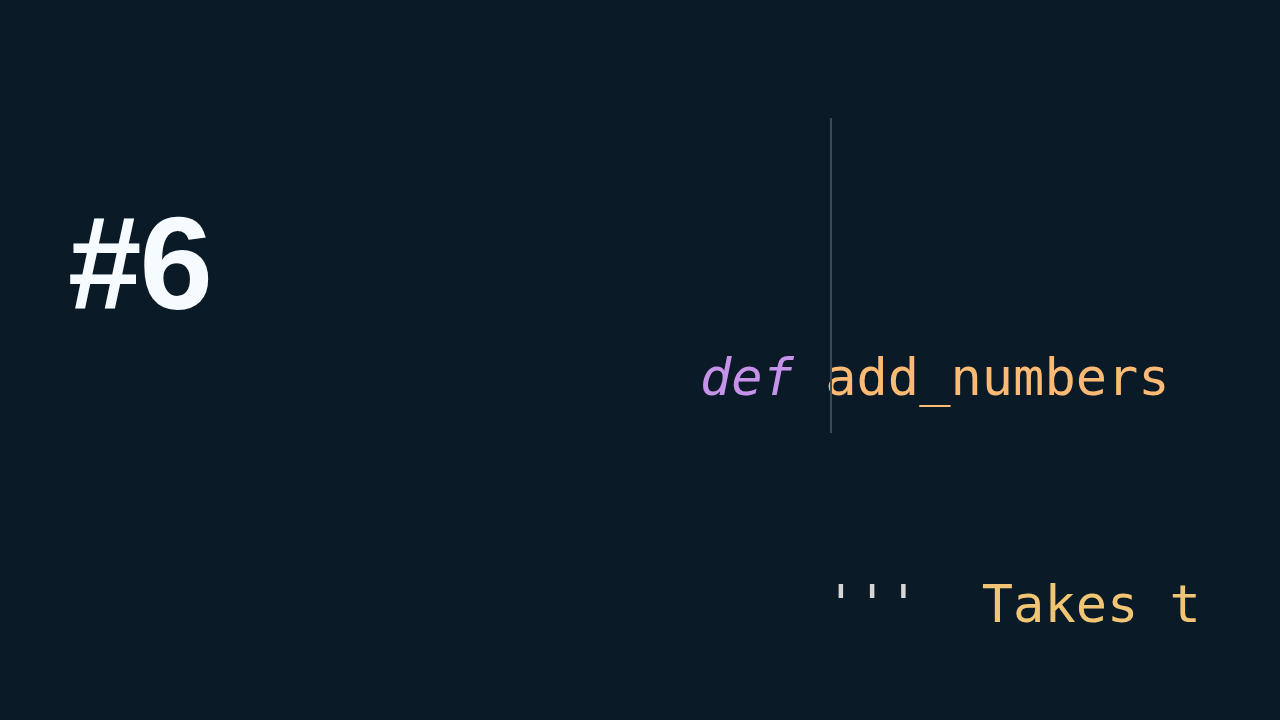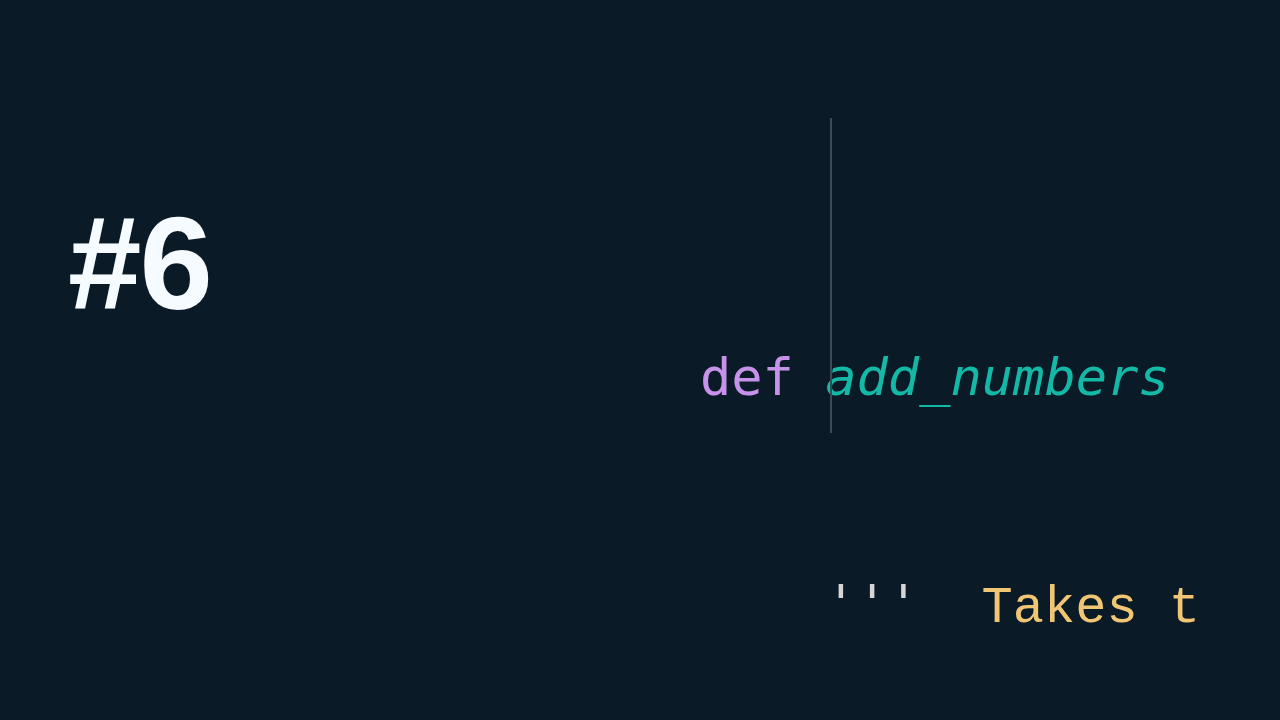--- a/index.html
+++ b/index.html
@@ -51,24 +51,24 @@
     color: #d6d6d6;
   }
   .indent-guide {
     position: absolute;
     left: 130px;
     top: 82px;
     width: 2px;
     height: 315px;
     background: #3a4a56;
   }
-  .tok-kw     { color: #c792ea; }        
-  .tok-fn     { color: #14b8a6; font-style: italic; }        
+  .tok-kw     { color: #c792ea; font-style: italic; }        
+  .tok-fn     { color: #fdba74; }        
   .tok-str    { color: #d6d6d6; }                             
-  .tok-doc    { color: #f0c674; font-family: Liberation Mono, monospace; }                             
+  .tok-doc    { color: #f0c674; }                             
   .codeln { display: block; }
 </style>
 </head>
 <body>
 
 <div class="stage">
 
   <div class="title-block">
     <div class="episode-number">#6</div>
   </div>

